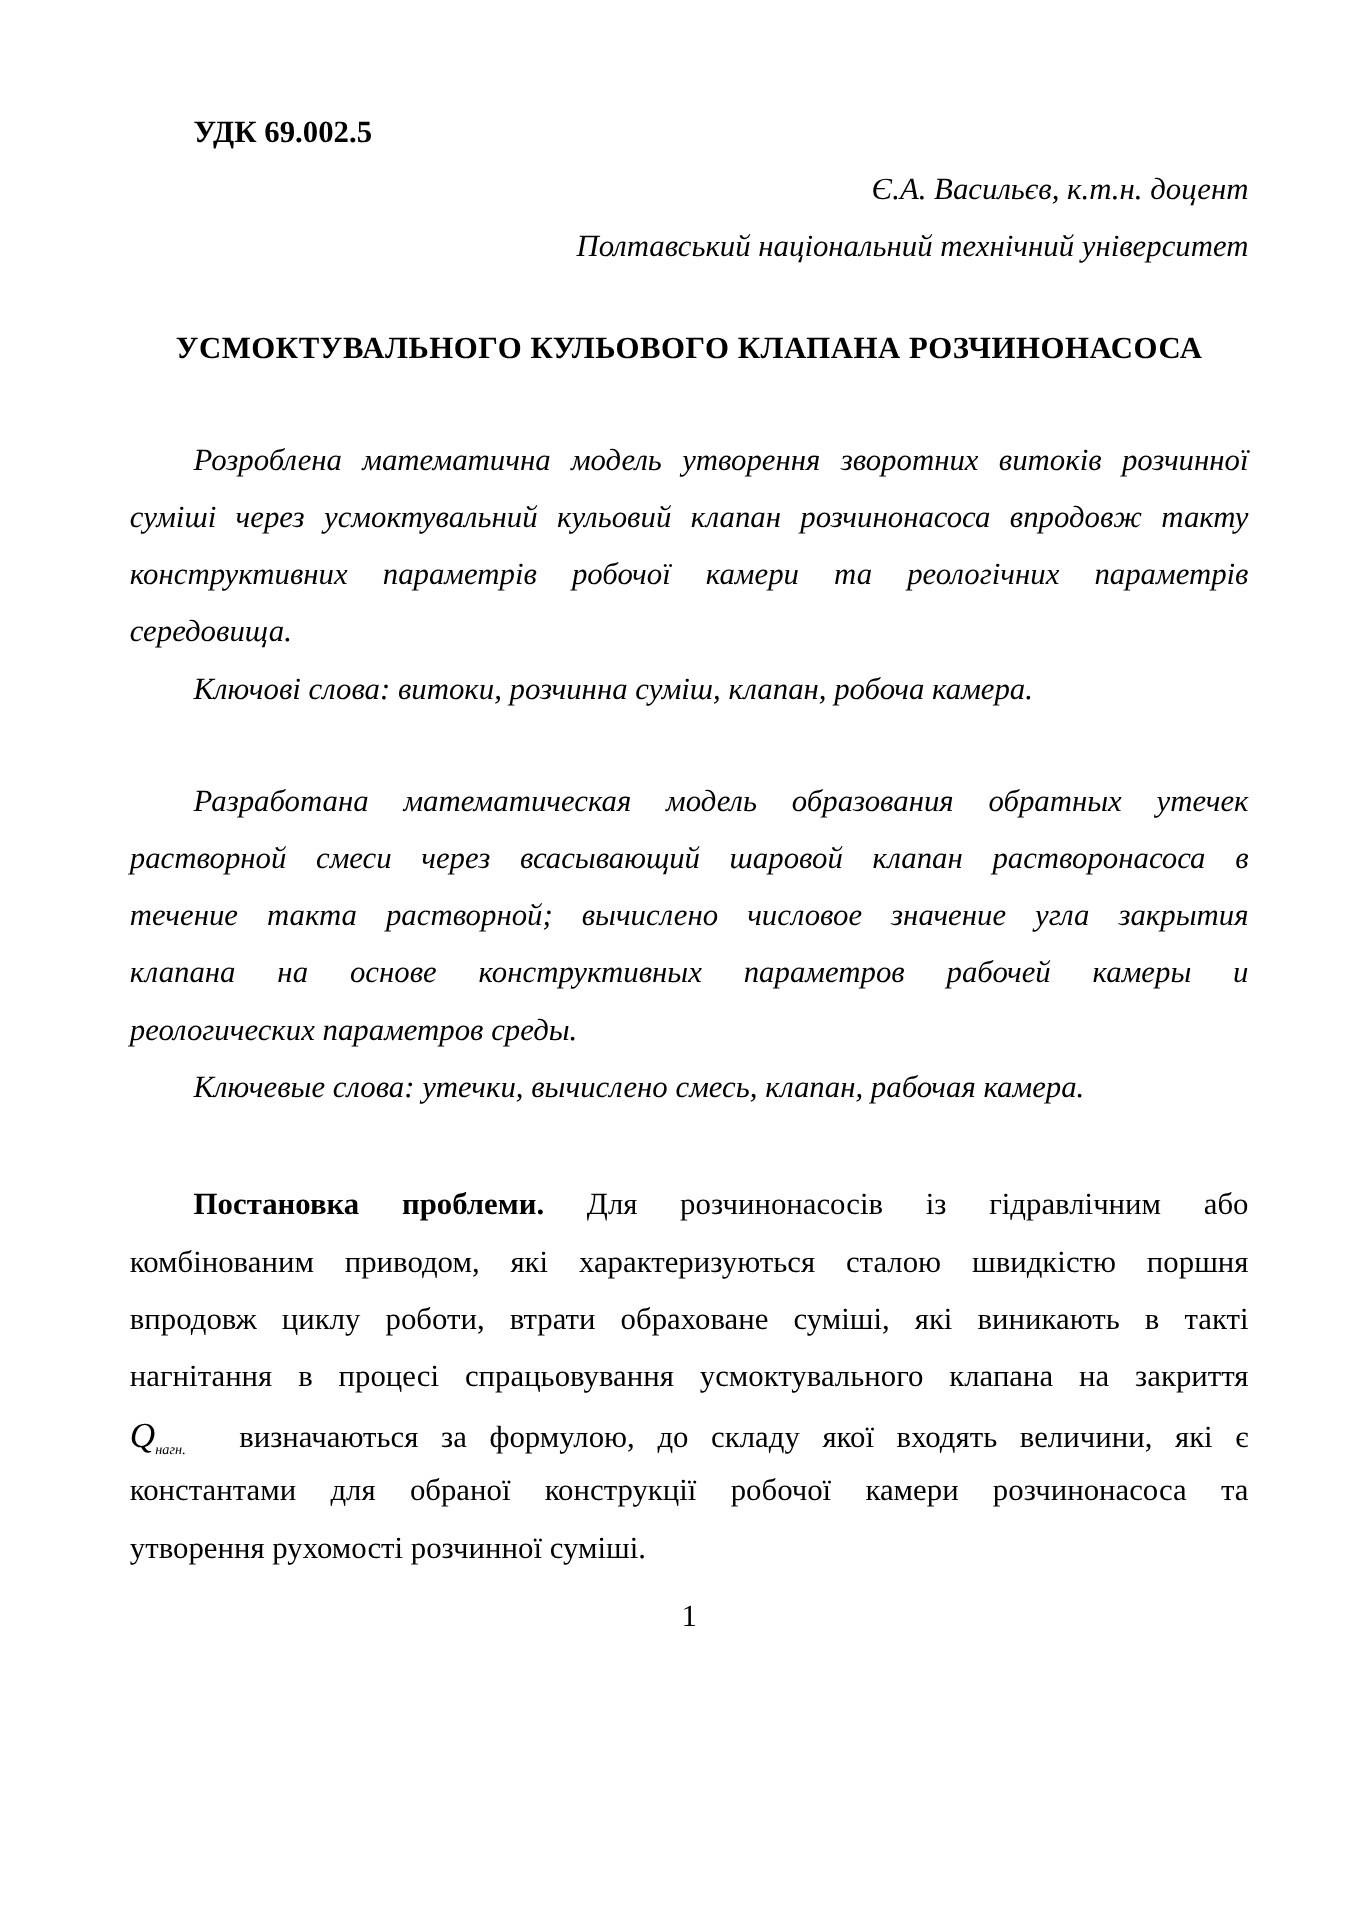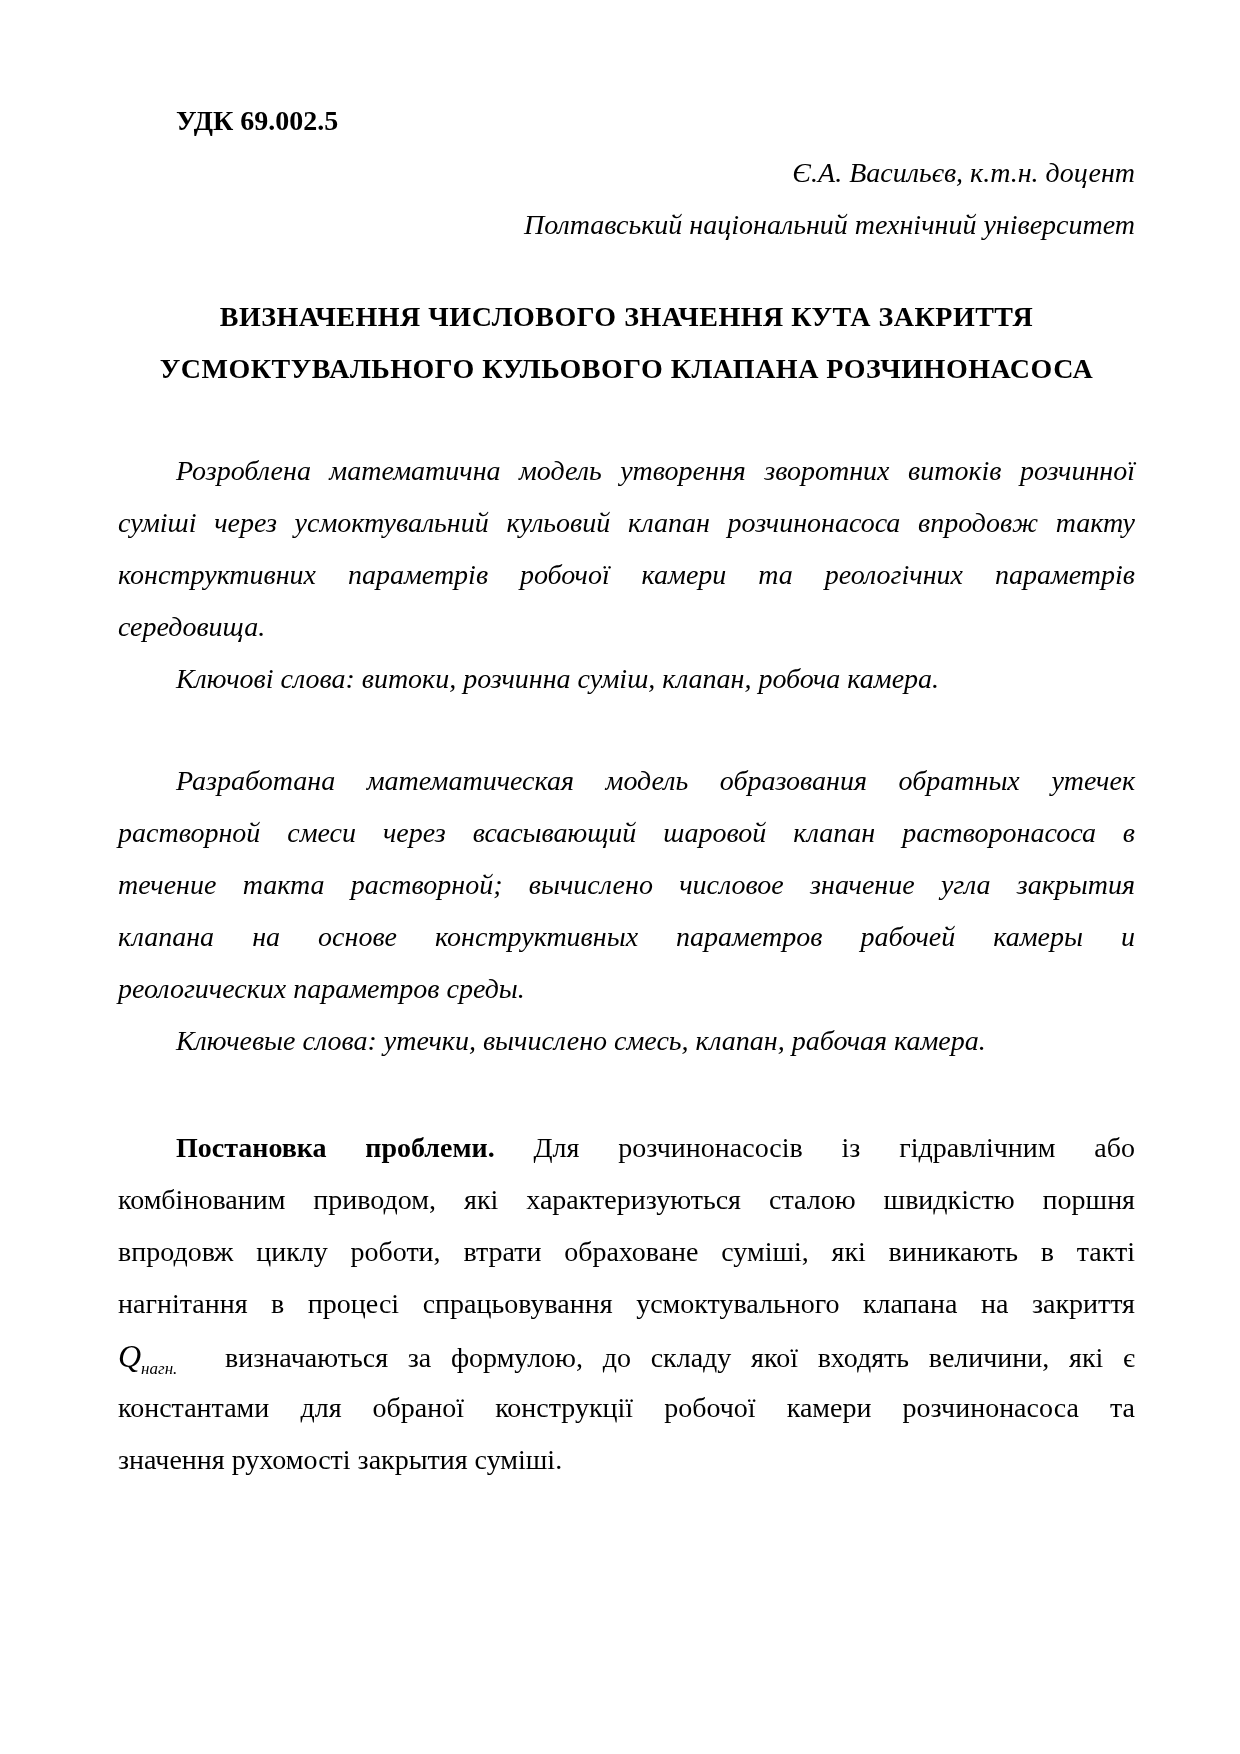--- a/index.html
+++ b/index.html
@@ -40,21 +40,21 @@
     height: 52px;
     text-align: center;
     letter-spacing: 0.5px;
   }
   .sp40 { height: 40px; }
   .sp50 { height: 50px; }
   .sp55 { height: 55px; }
   .sp10 { height: 10px; }
   .formula { font-style: italic; margin-right: 28px; white-space: nowrap; }
   .formula .fsym { font-size: 32px; }
-  .formula .fsub { font-size: 17px; font-style: italic; }
+  .formula .fsub { font-size: 13px; font-style: italic; }
   .footer-num {
     font-size: 28px;
     line-height: 52px;
     height: 52px;
     text-align: center;
   }
 </style>
 </head>
 <body>
 
@@ -63,21 +63,20 @@
   <div class="line lleft udc">УДК 69.002.5</div>
 
   <div>
     <div class="line rright ital">Є.А. Васильєв, к.т.н. доцент</div>
     <div class="line rright ital">Полтавський національний технічний університет</div>
   </div>
 
   <div class="sp40"></div>
 
   <div>
-    <div class="title-line">ВИЗНАЧЕННЯ ЧИСЛОВОГО ЗНАЧЕННЯ КУТА ЗАКРИТТЯ</div>
     <div class="title-line">УСМОКТУВАЛЬНОГО КУЛЬОВОГО КЛАПАНА РОЗЧИНОНАСОСА</div>
   </div>
 
   <div class="sp50"></div>
 
   <div>
     <div class="line jline ital indent">Розроблена математична модель утворення зворотних витоків розчинної</div>
     <div class="line jline ital">суміші через усмоктувальний кульовий клапан розчинонасоса впродовж такту</div>
     <div class="line jline ital">конструктивних параметрів робочої камери та реологічних параметрів</div>
     <div class="line lleft ital">середовища.</div>
@@ -103,20 +102,20 @@
       <span>Для розчинонасосів із гідравлічним або</span>
     </div>
     <div class="line jline">комбінованим приводом, які характеризуються сталою швидкістю поршня</div>
     <div class="line jline">впродовж циклу роботи, втрати обраховане суміші, які виникають в такті</div>
     <div class="line jline">нагнітання в процесі спрацьовування усмоктувального клапана на закриття</div>
     <div class="line jline">
       <span class="formula"><i class="fsym">Q</i><sub class="fsub">нагн.</sub></span>
       <span>визначаються за формулою, до складу якої входять величини, які є</span>
     </div>
     <div class="line jline">константами для обраної конструкції робочої камери розчинонасоса та</div>
-    <div class="line lleft">значення рухомості закрытия суміші.</div>
+    <div class="line lleft">утворення рухомості розчинної суміші.</div>
   </div>
 
   <div class="sp10"></div>
 
   <div class="footer-num">1</div>
 
 </div>
 
 </body></html>

